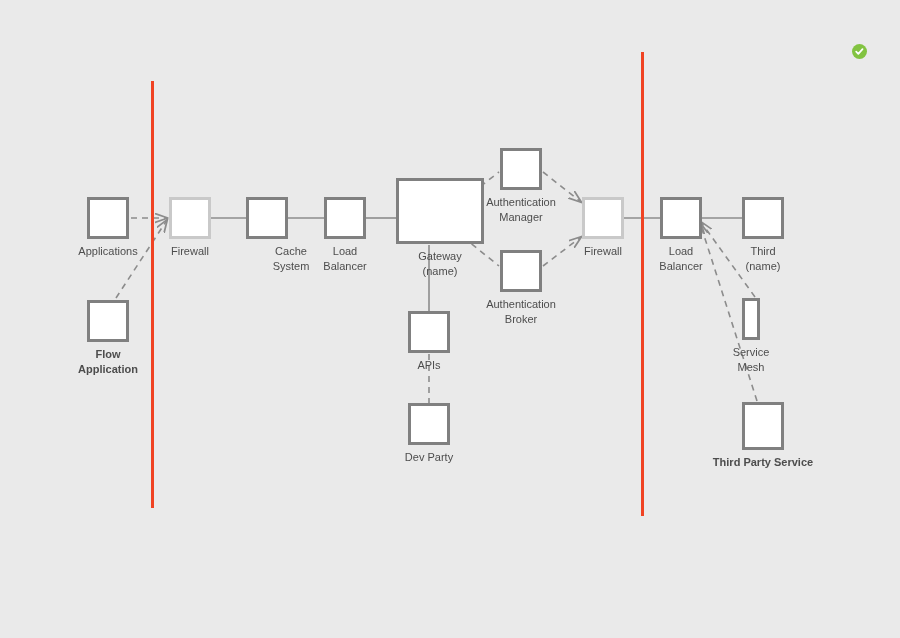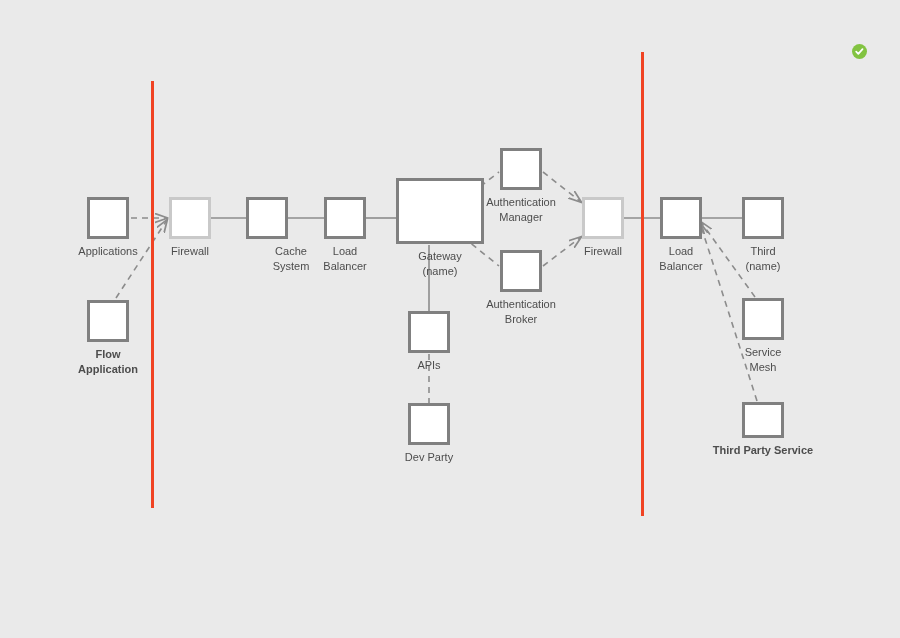--- a/index.html
+++ b/index.html
@@ -156,26 +156,26 @@
       <div class="node" style="left: 660px; top: 197px; width: 42px; height: 42px;">
         <div class="box" style="background: rgb(255, 255, 255); border-color: rgb(128, 128, 128);"></div>
         <div class="label" style="color: rgb(77, 77, 77);">Load
 Balancer</div>
       </div>
       <div class="node" style="left: 742px; top: 197px; width: 42px; height: 42px;">
         <div class="box" style="background: rgb(255, 255, 255); border-color: rgb(128, 128, 128);"></div>
         <div class="label" style="color: rgb(77, 77, 77);">Third
 (name)</div>
       </div>
-      <div class="node" style="left: 742px; top: 298px; width: 42px; height: 42px;">
+      <div class="node" style="left: 742px; top: 298px; width: 18px; height: 42px;">
         <div class="box" style="background: rgb(255, 255, 255); border-color: rgb(128, 128, 128);"></div>
         <div class="label" style="color: rgb(77, 77, 77);">Service
 Mesh</div>
       </div>
-      <div class="node" style="left: 742px; top: 402px; width: 42px; height: 36px; font-weight: bold;">
+      <div class="node" style="left: 742px; top: 402px; width: 42px; height: 48px; font-weight: bold;">
         <div class="box" style="background: rgb(255, 255, 255); border-color: rgb(128, 128, 128);"></div>
         <div class="label" style="color: rgb(77, 77, 77);">Third Party Service</div>
       </div>
     </div>
 
   <div class="boundary" style="left: 151px; top: 81px; height: 427px; background: rgb(240, 67, 35);"></div>
   <div class="boundary" style="left: 641px; top: 52px; height: 464px; background: rgb(240, 67, 35);"></div>
 
   <div class="status-badge" style="left: 852px; top: 44px; background: rgb(130, 195, 65);">
     <svg width="11" height="11" viewBox="0 0 12 12" aria-hidden="true">

